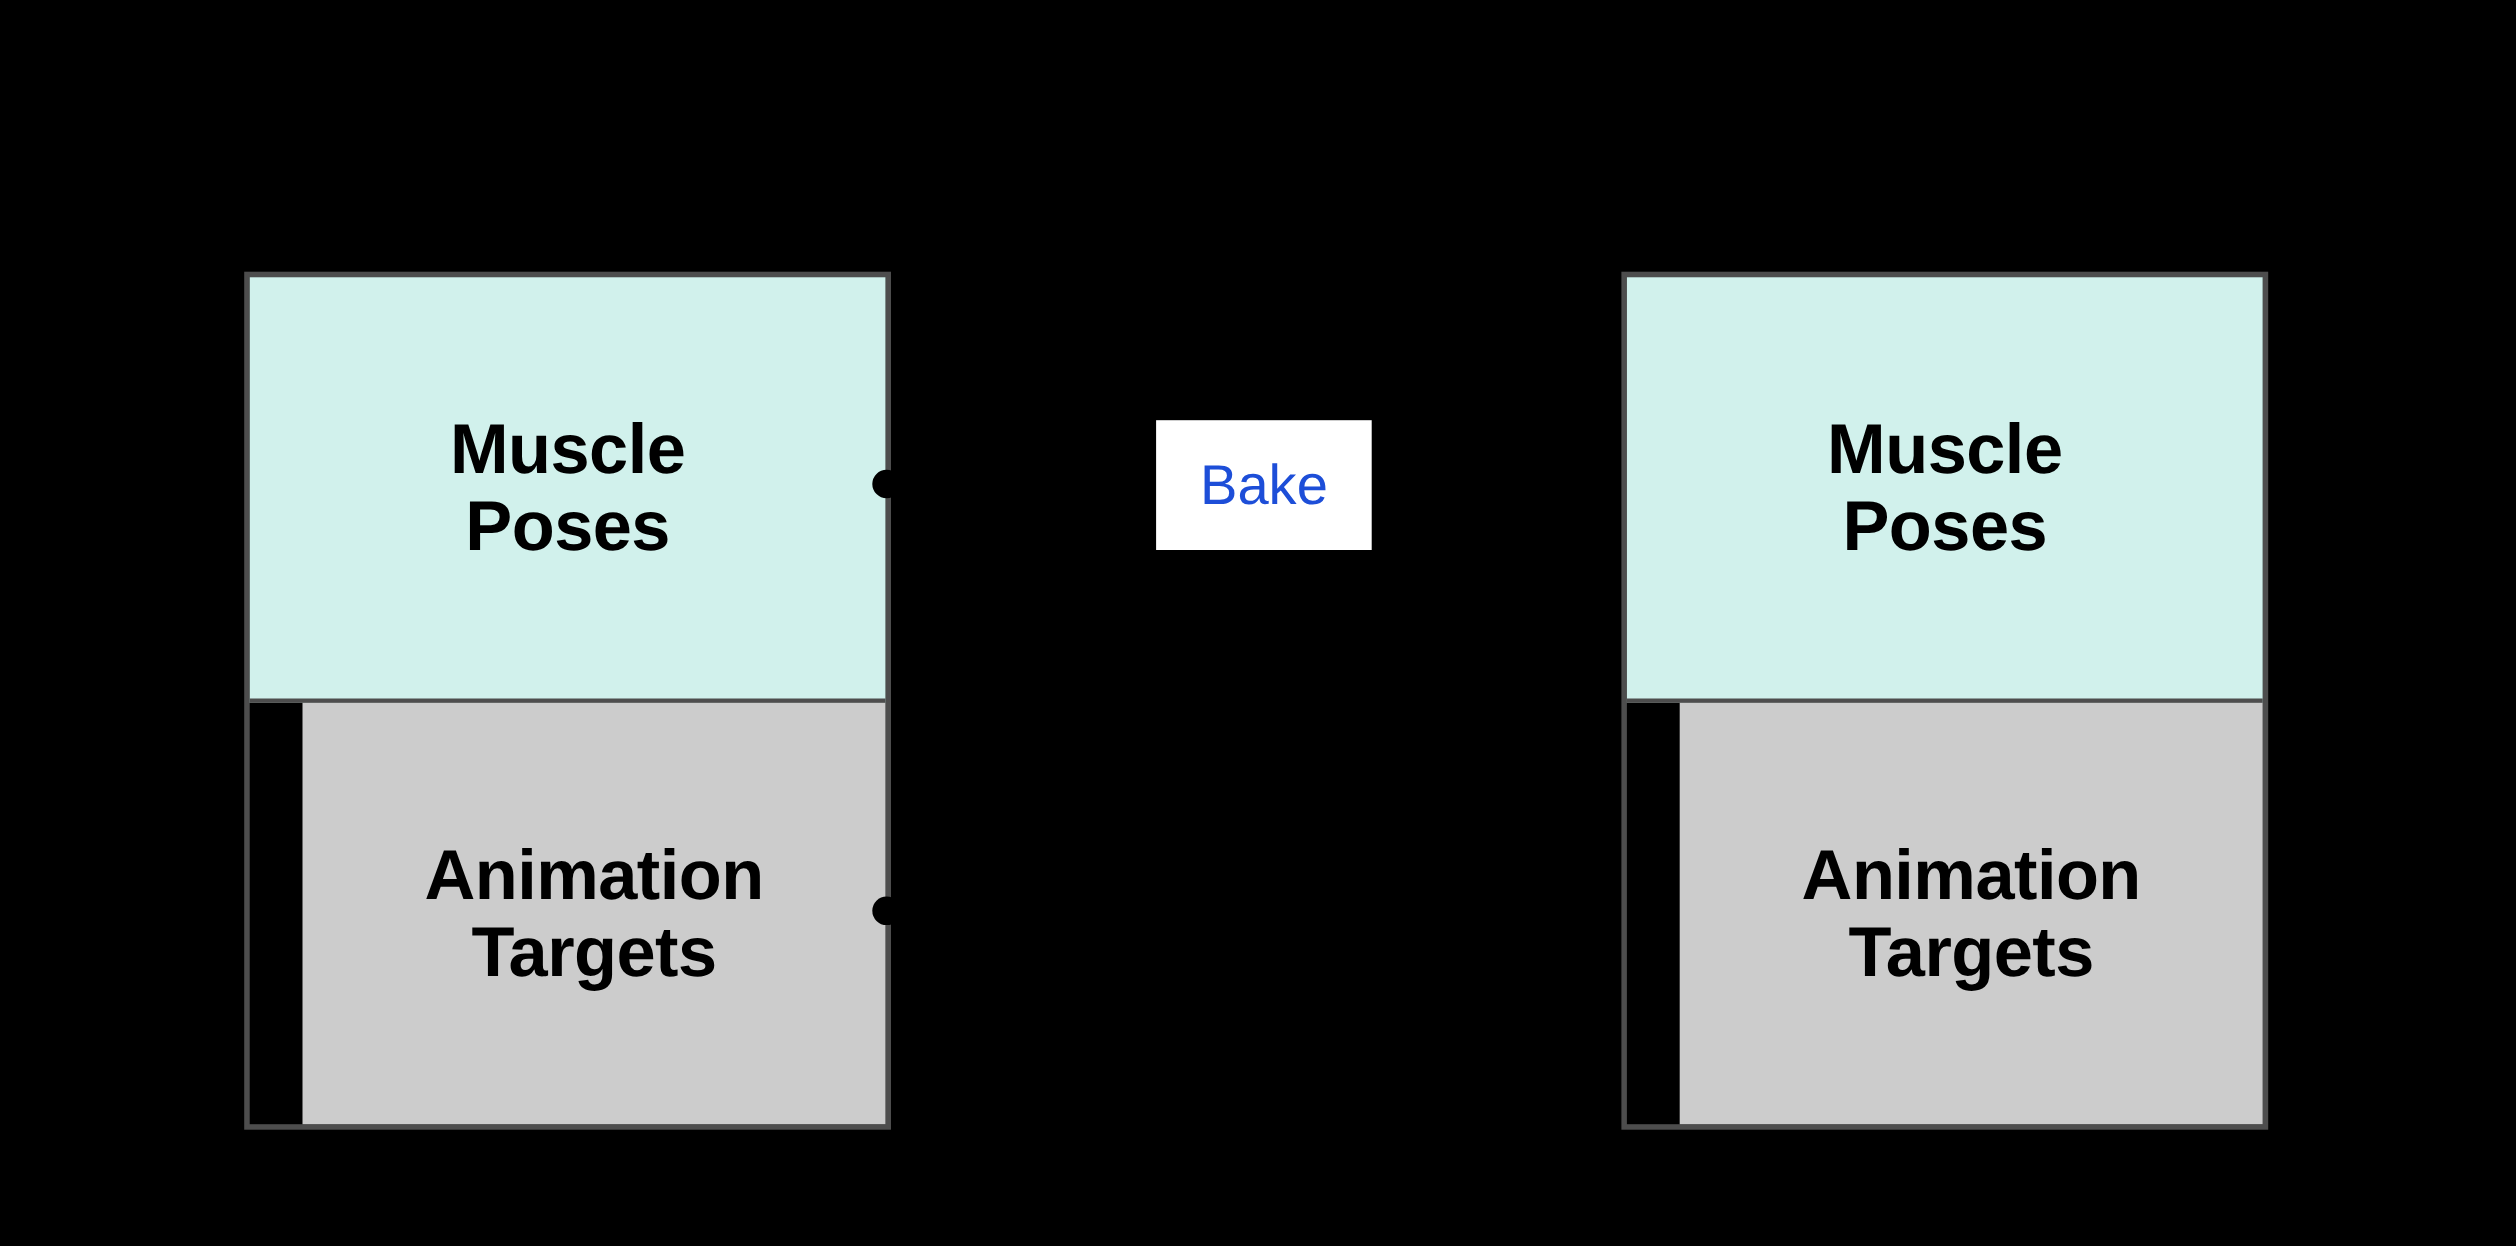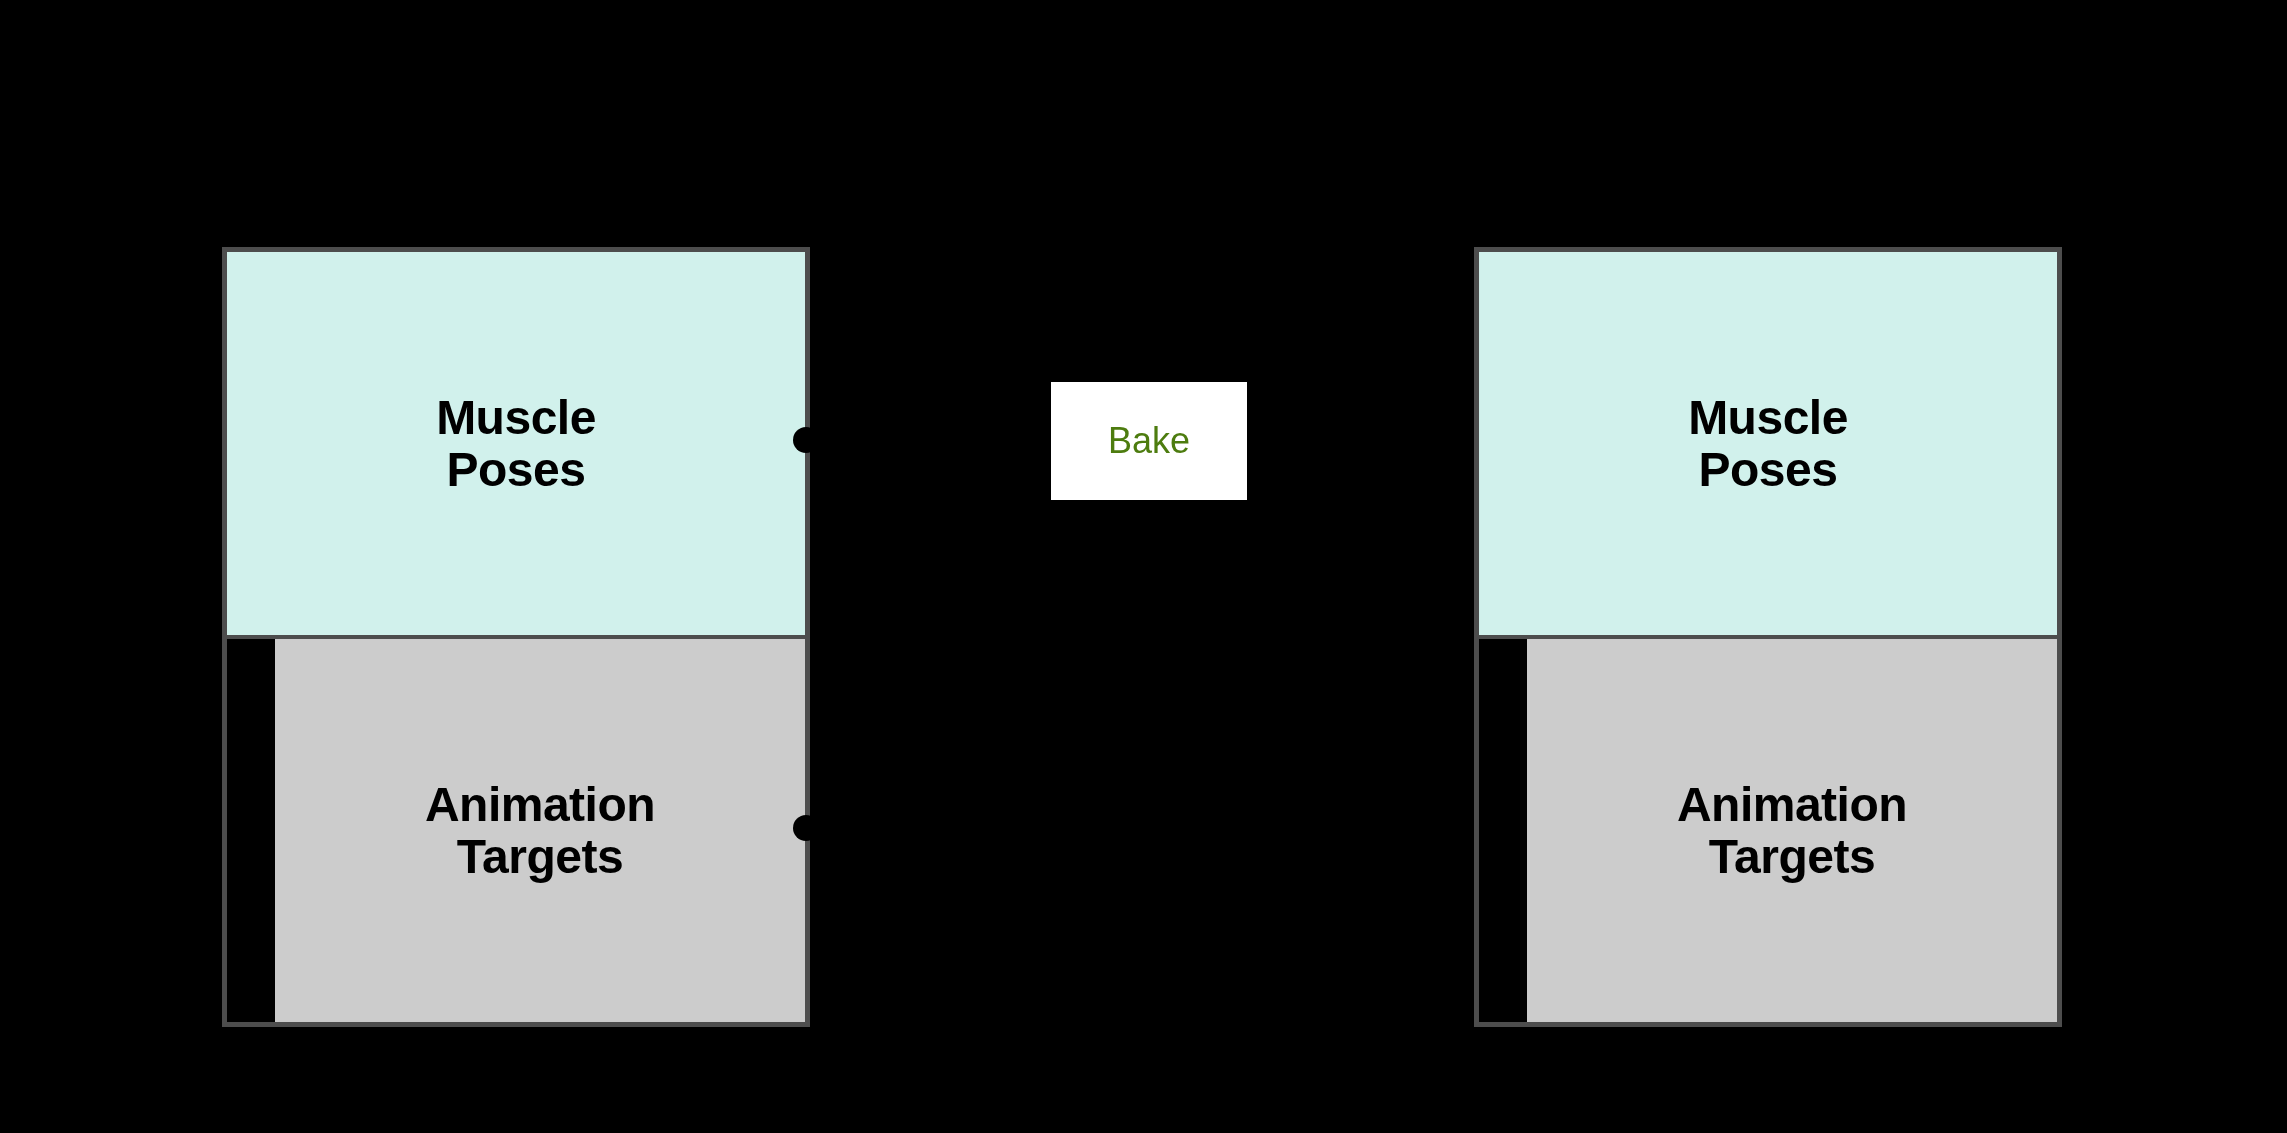--- a/index.html
+++ b/index.html
@@ -40,21 +40,21 @@
   .compartment.muscle {
     background: #d1f1ec;
     border-bottom: 4px solid #4d4d4d;
   }
   .compartment.animation {
     background: #cccccc;
     margin-left: 48px;
   }
   .compartment-label {
     font-weight: bold;
-    font-size: 48px;
+    font-size: 64px;
     line-height: 1.08;
     color: #000000;
     letter-spacing: -0.5px;
     white-space: pre-line;
     padding: 0 10px;
   }
 
   
   #edge-layer {
     position: absolute;
@@ -76,22 +76,22 @@
     background: #000000;
   }
   #edge-dot-bake  { left: 806px; top: 440px; }
   #edge-dot-drive { left: 806px; top: 828px; }
 
   
   .edge-label {
     position: absolute;
     box-sizing: border-box;
     background: #ffffff;
-    color: #4d7c0f;
-    font-size: 36px;
+    color: #1d4ed8;
+    font-size: 51px;
     line-height: 118px;
     height: 118px;
     text-align: center;
     white-space: nowrap;
   }
   #edge-label-bake  { left: 1051px; top: 382px; width: 196px; }
   #edge-label-drive { left: 1051px; top: 772px; width: 196px; }
 </style>
 </head>
 <body>

